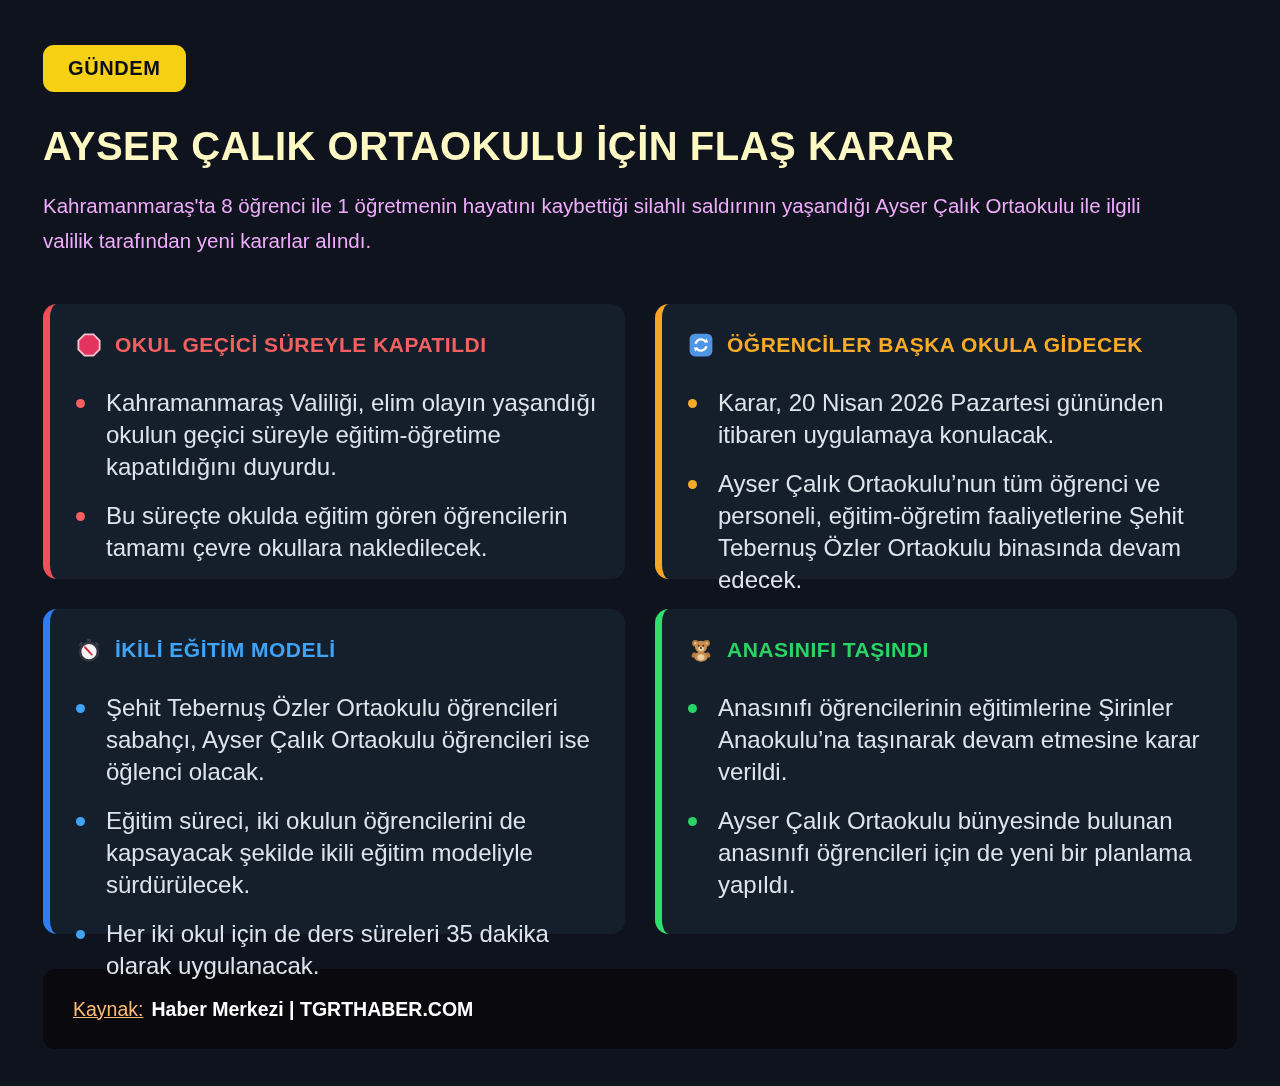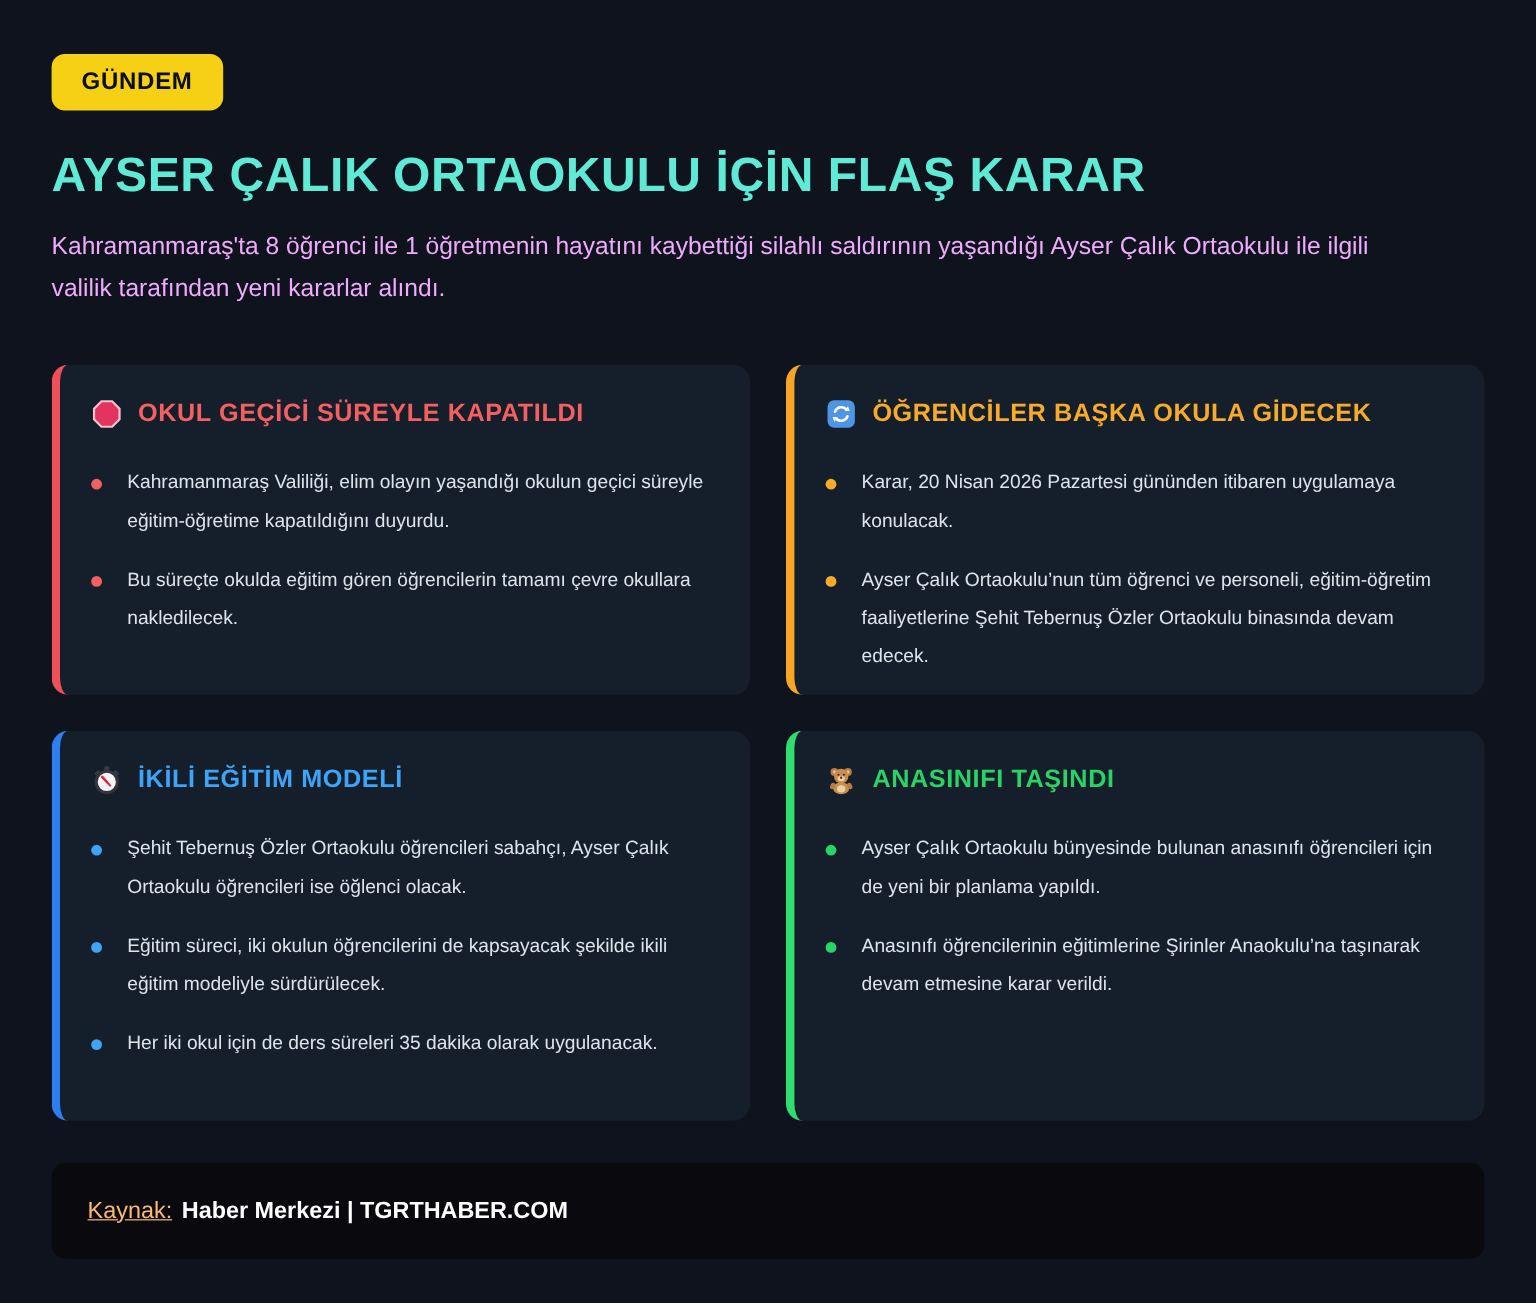--- a/index.html
+++ b/index.html
@@ -18,21 +18,21 @@
     color:#0b0e14;
     font-weight:bold;
     font-size:20px;
     letter-spacing:0.6px;
     padding:12px 25px;
     border-radius:11px;
   }
 
   .headline{
     margin:33px 0 0 0;
-    color:#5eead4;
+    color:#fef9c3;
     font-size:40px;
     font-weight:bold;
     letter-spacing:0.5px;
     line-height:1.05;
   }
 
   .intro{
     margin:21px 0 0 0;
     font-size:20.5px;
     line-height:35px;
@@ -67,21 +67,21 @@
   }
 
   .bullets{list-style:none;margin:29px 0 0 0;padding:0;}
   .bullets li{display:flex;gap:21px;margin-bottom:17px;}
   .dot{
     width:9px;height:9px;border-radius:50%;
     background:var(--title-color,#fff);
     margin-top:12px;flex-shrink:0;
   }
   .bullet-text{
-    font-size:16px;
+    font-size:24px;
     line-height:32px;
     color:#dde4ec;
   }
 
   .footer-bar{
     margin-top:35px;
     height:80px;
     background:#0a0a0e;
     border-radius:12px;
     display:flex;
@@ -198,25 +198,25 @@
             <ellipse cx="12" cy="18.8" rx="3.2" ry="2.8" fill="#ecd0a4"></ellipse>
             <ellipse cx="5.4" cy="16.6" rx="1.8" ry="2.6" fill="#b97c3f" transform="rotate(25 5.4 16.6)"></ellipse>
             <ellipse cx="18.6" cy="16.6" rx="1.8" ry="2.6" fill="#b97c3f" transform="rotate(-25 18.6 16.6)"></ellipse>
           </svg>
         </span>
         <span class="card-title">ANASINIFI TAŞINDI</span>
       </div>
       <ul class="bullets">
         <li>
           <span class="dot"></span>
+          <span class="bullet-text">Anasınıfı öğrencilerinin eğitimlerine Şirinler Anaokulu’na taşınarak devam etmesine karar verildi.</span>
+        </li>
+        <li>
+          <span class="dot"></span>
           <span class="bullet-text">Ayser Çalık Ortaokulu bünyesinde bulunan anasınıfı öğrencileri için de yeni bir planlama yapıldı.</span>
-        </li>
-        <li>
-          <span class="dot"></span>
-          <span class="bullet-text">Anasınıfı öğrencilerinin eğitimlerine Şirinler Anaokulu’na taşınarak devam etmesine karar verildi.</span>
         </li>
       </ul>
     </div>
 
   </div>
 
   <div class="footer-bar">
     <span class="kaynak-label">Kaynak:</span>
     <span class="kaynak-value">Haber Merkezi | TGRTHABER.COM</span>
   </div>

